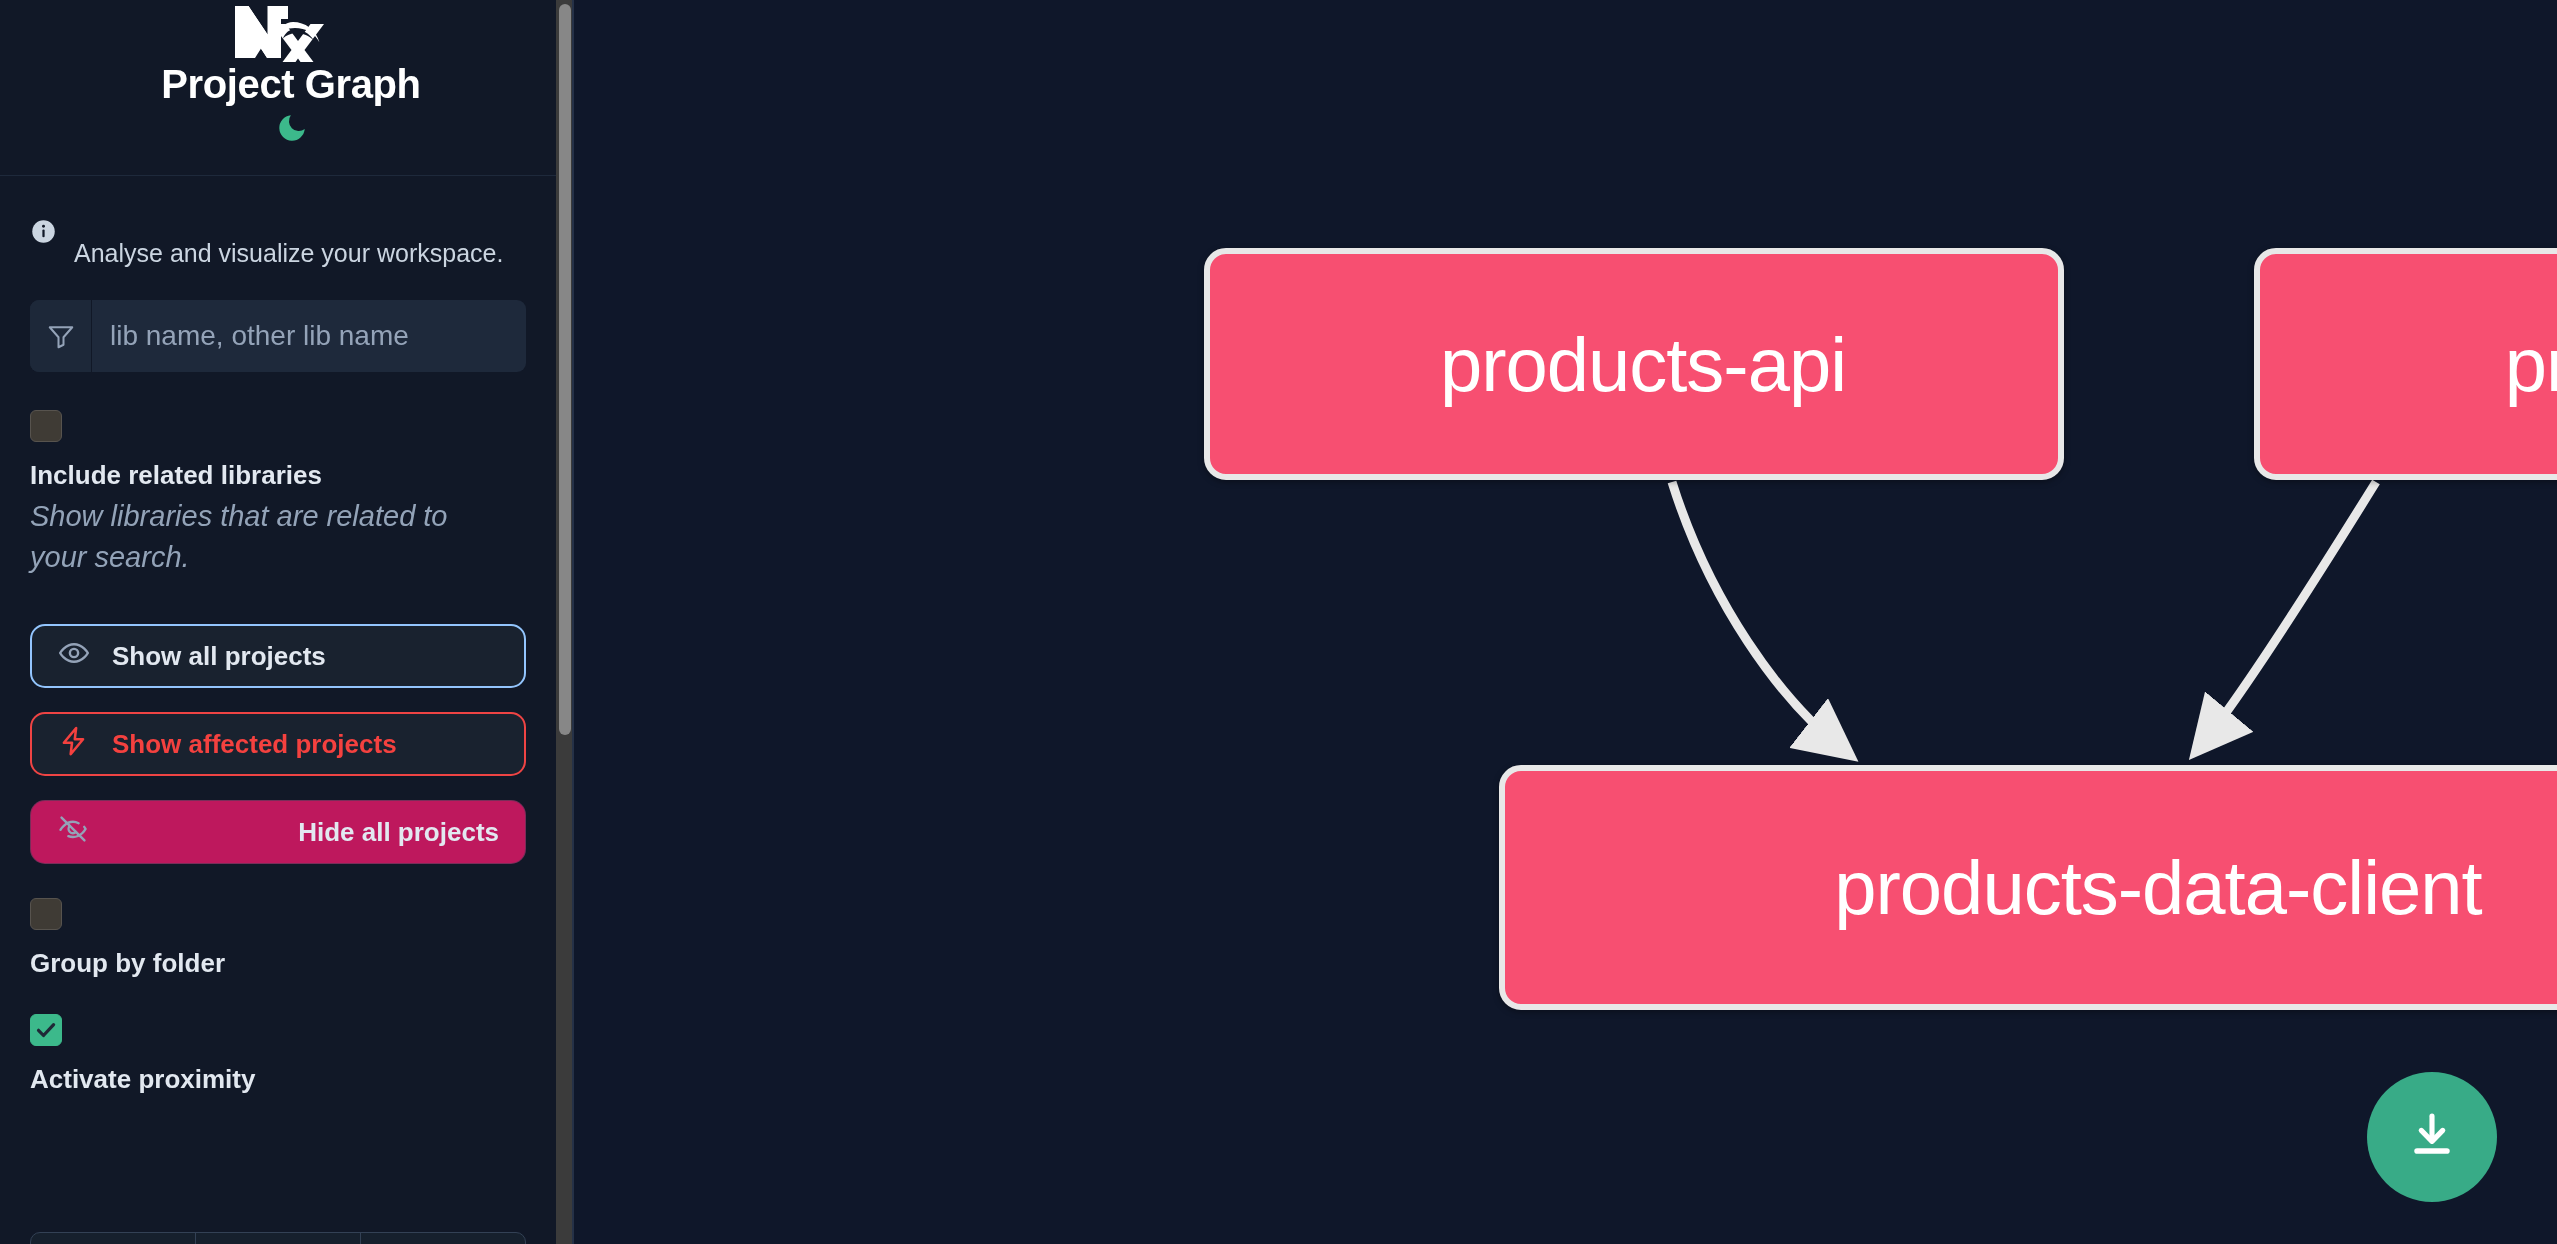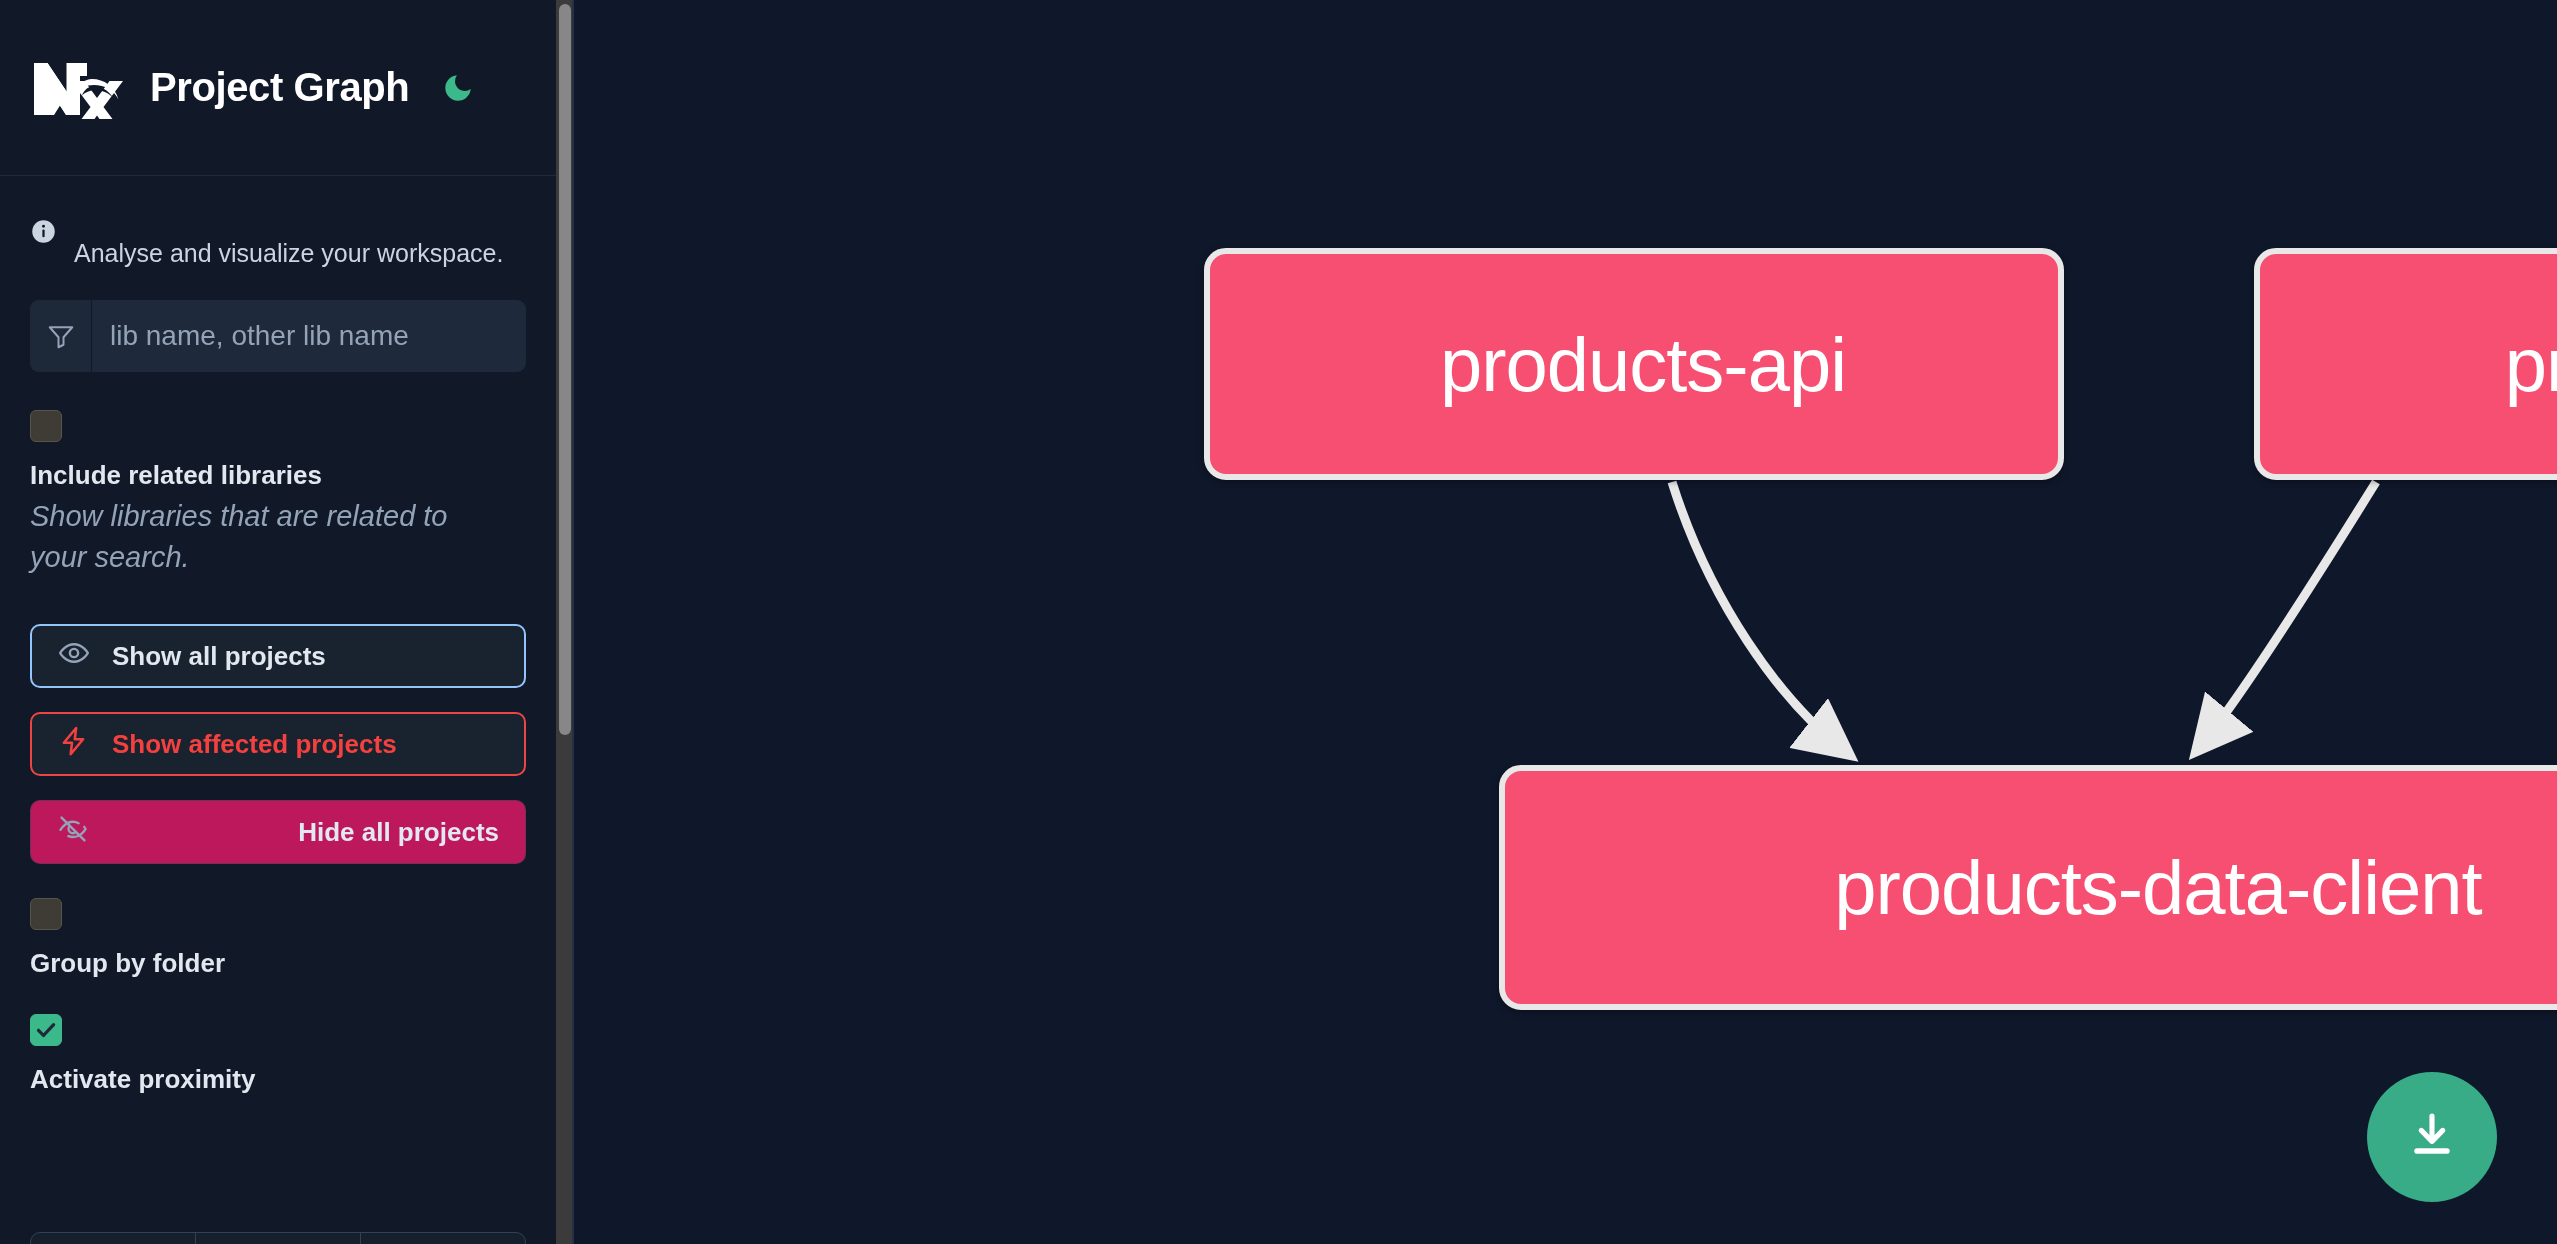--- a/index.html
+++ b/index.html
@@ -39,20 +39,21 @@
   }
 
   
   .sb-header {
     height: 176px;
     display: flex;
     align-items: center;
     padding: 0 30px;
     border-bottom: 1px solid #1e293b;
     gap: 0;
+    flex-direction: column;
   }
   .nx-logo { width: 94px; height: 62px; flex: 0 0 auto; }
   .sb-title {
     color: #ffffff;
     font-size: 40px;
     font-weight: 700;
     letter-spacing: -0.4px;
     margin-left: 26px;
     white-space: nowrap;
   }
@@ -147,21 +148,21 @@
 
   
   .btn-stack { margin-top: 46px; }
   .gbtn {
     height: 64px;
     width: 100%;
     display: flex;
     align-items: center;
     gap: 22px;
     padding: 0 26px;
-    border-radius: 10px;
+    border-radius: 15px;
     background: #19222f;
     cursor: pointer;
     margin-bottom: 24px;
     font-size: 26px;
     font-weight: 700;
   }
   .gbtn.primary { border: 2px solid #93c5fd; color: #e2e8f0; }
   .gbtn.danger  { border: 2px solid #ef4444; color: #f4413f; }
   .gbtn.plain   { border: 1px solid #33415580; color: #e2e8f0; background: #be185d; justify-content: space-between; }
   .gbtn .lbl { line-height: 1; }

